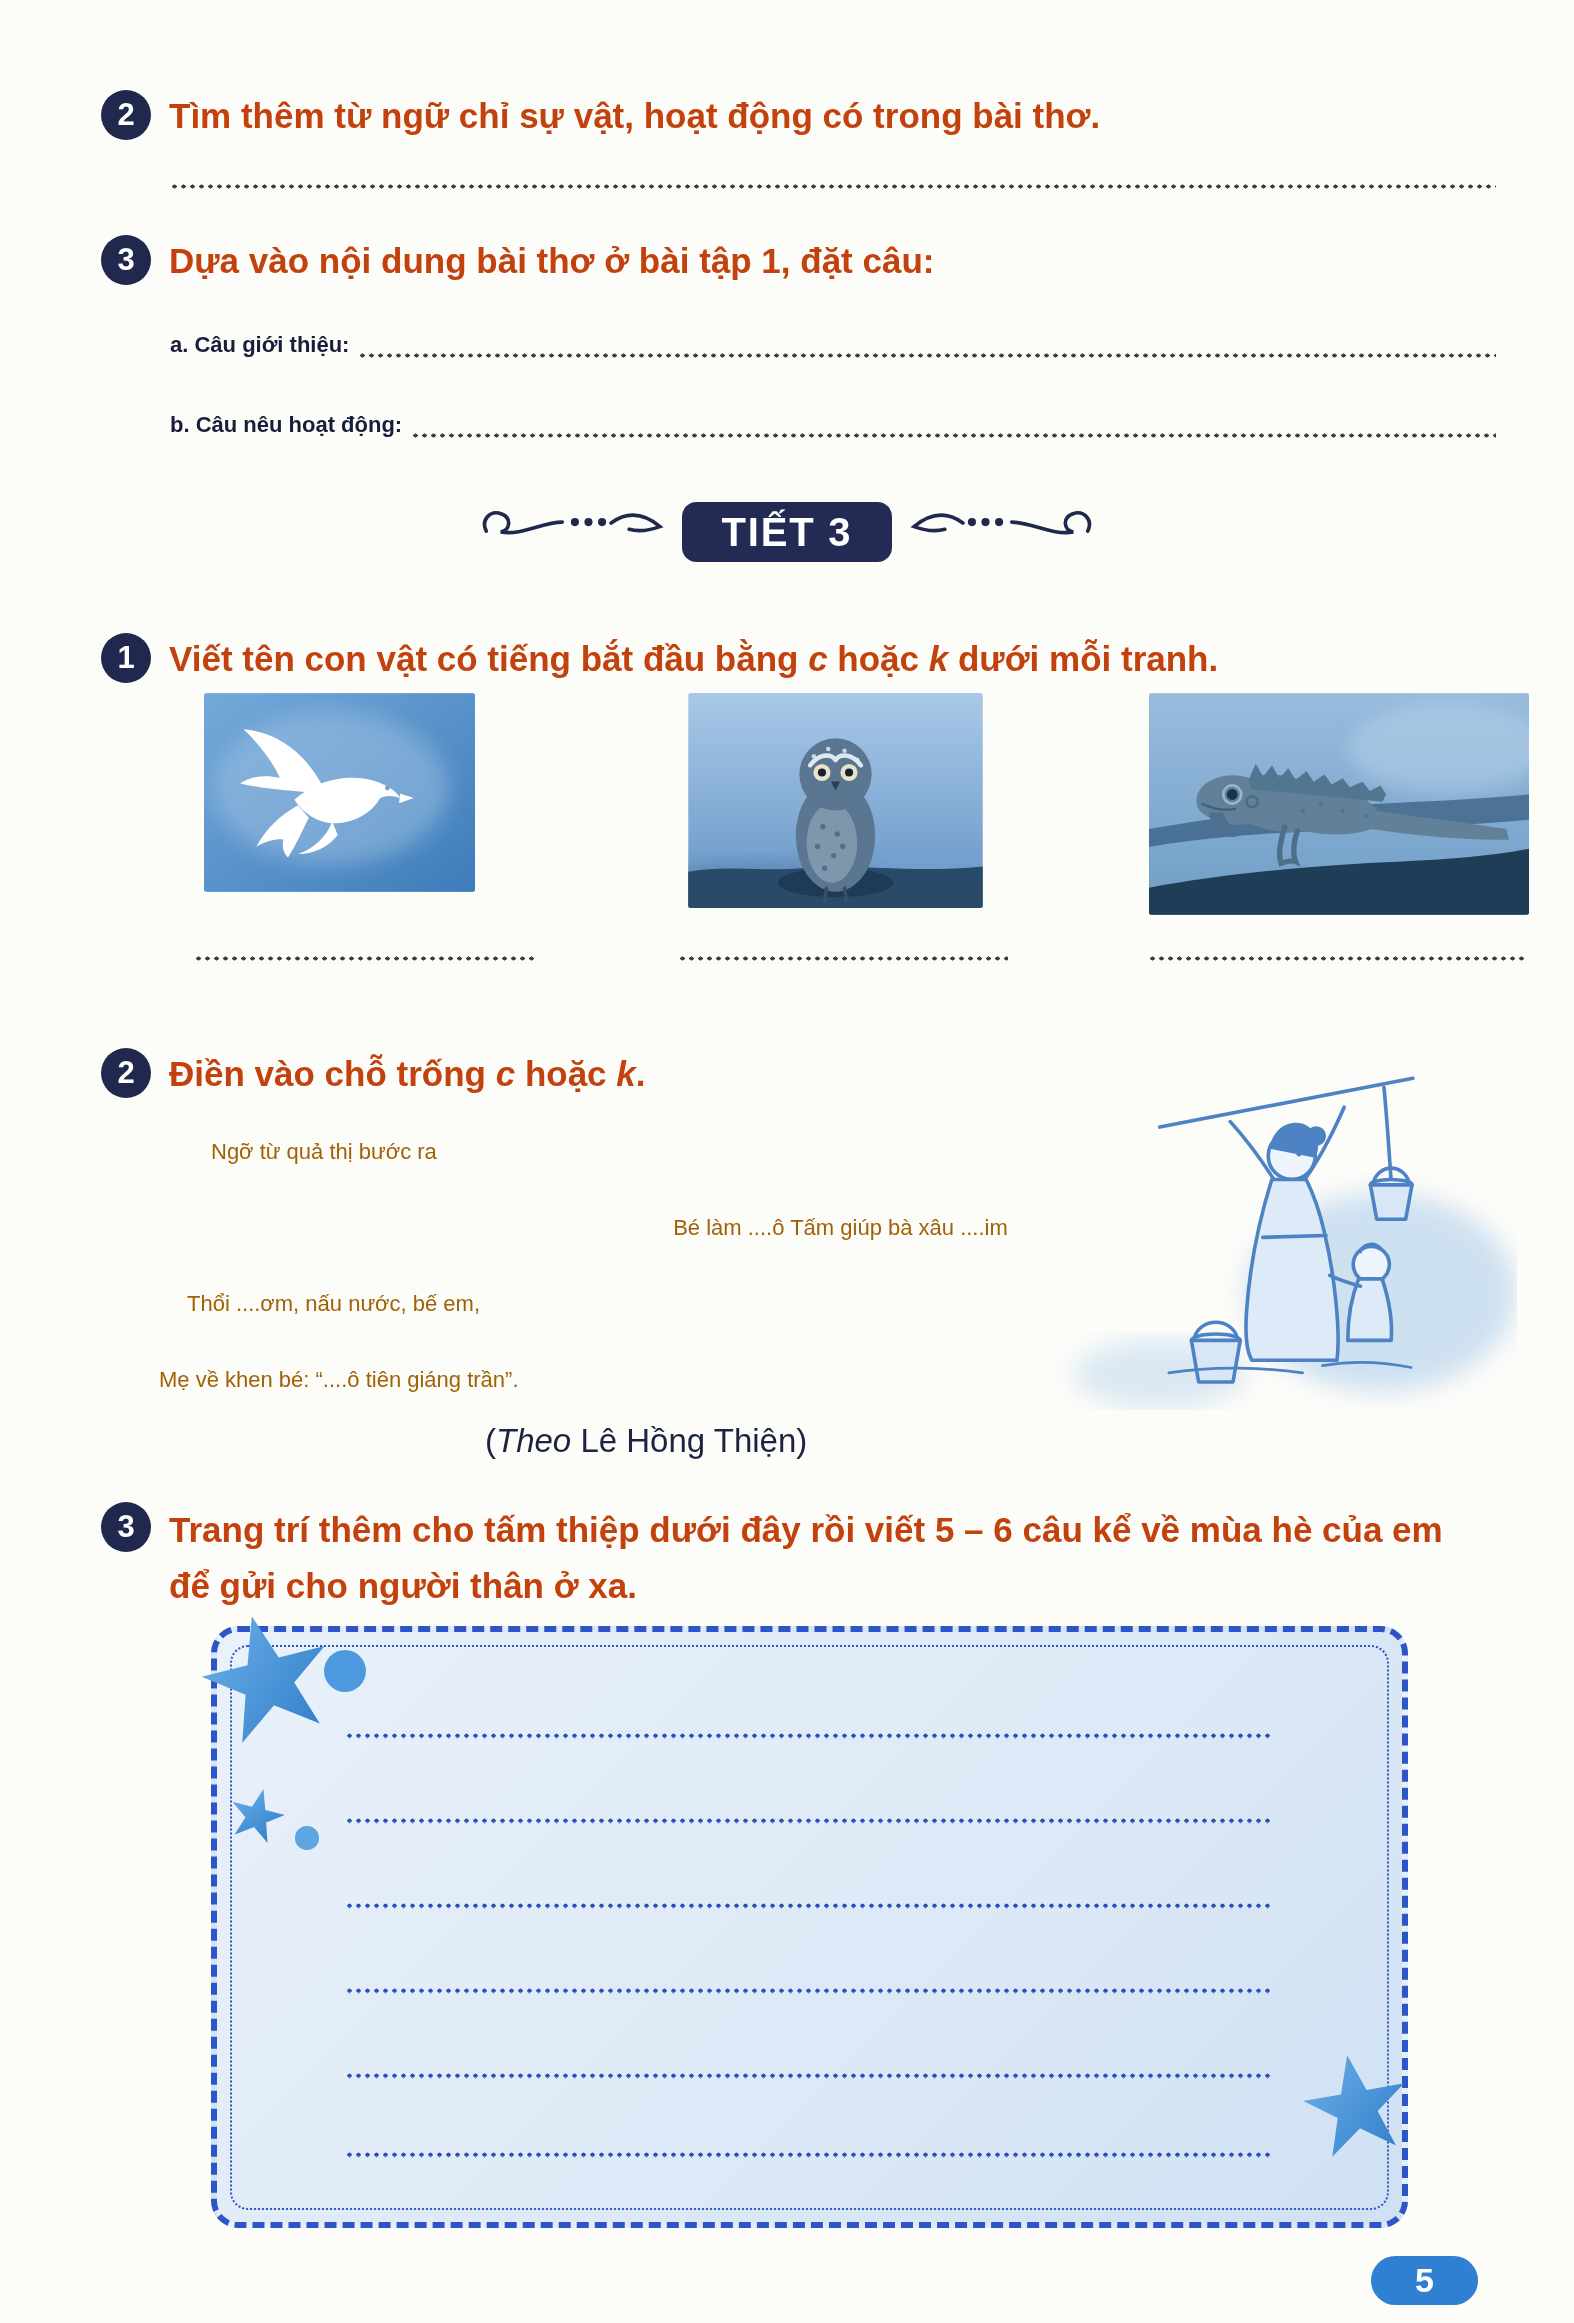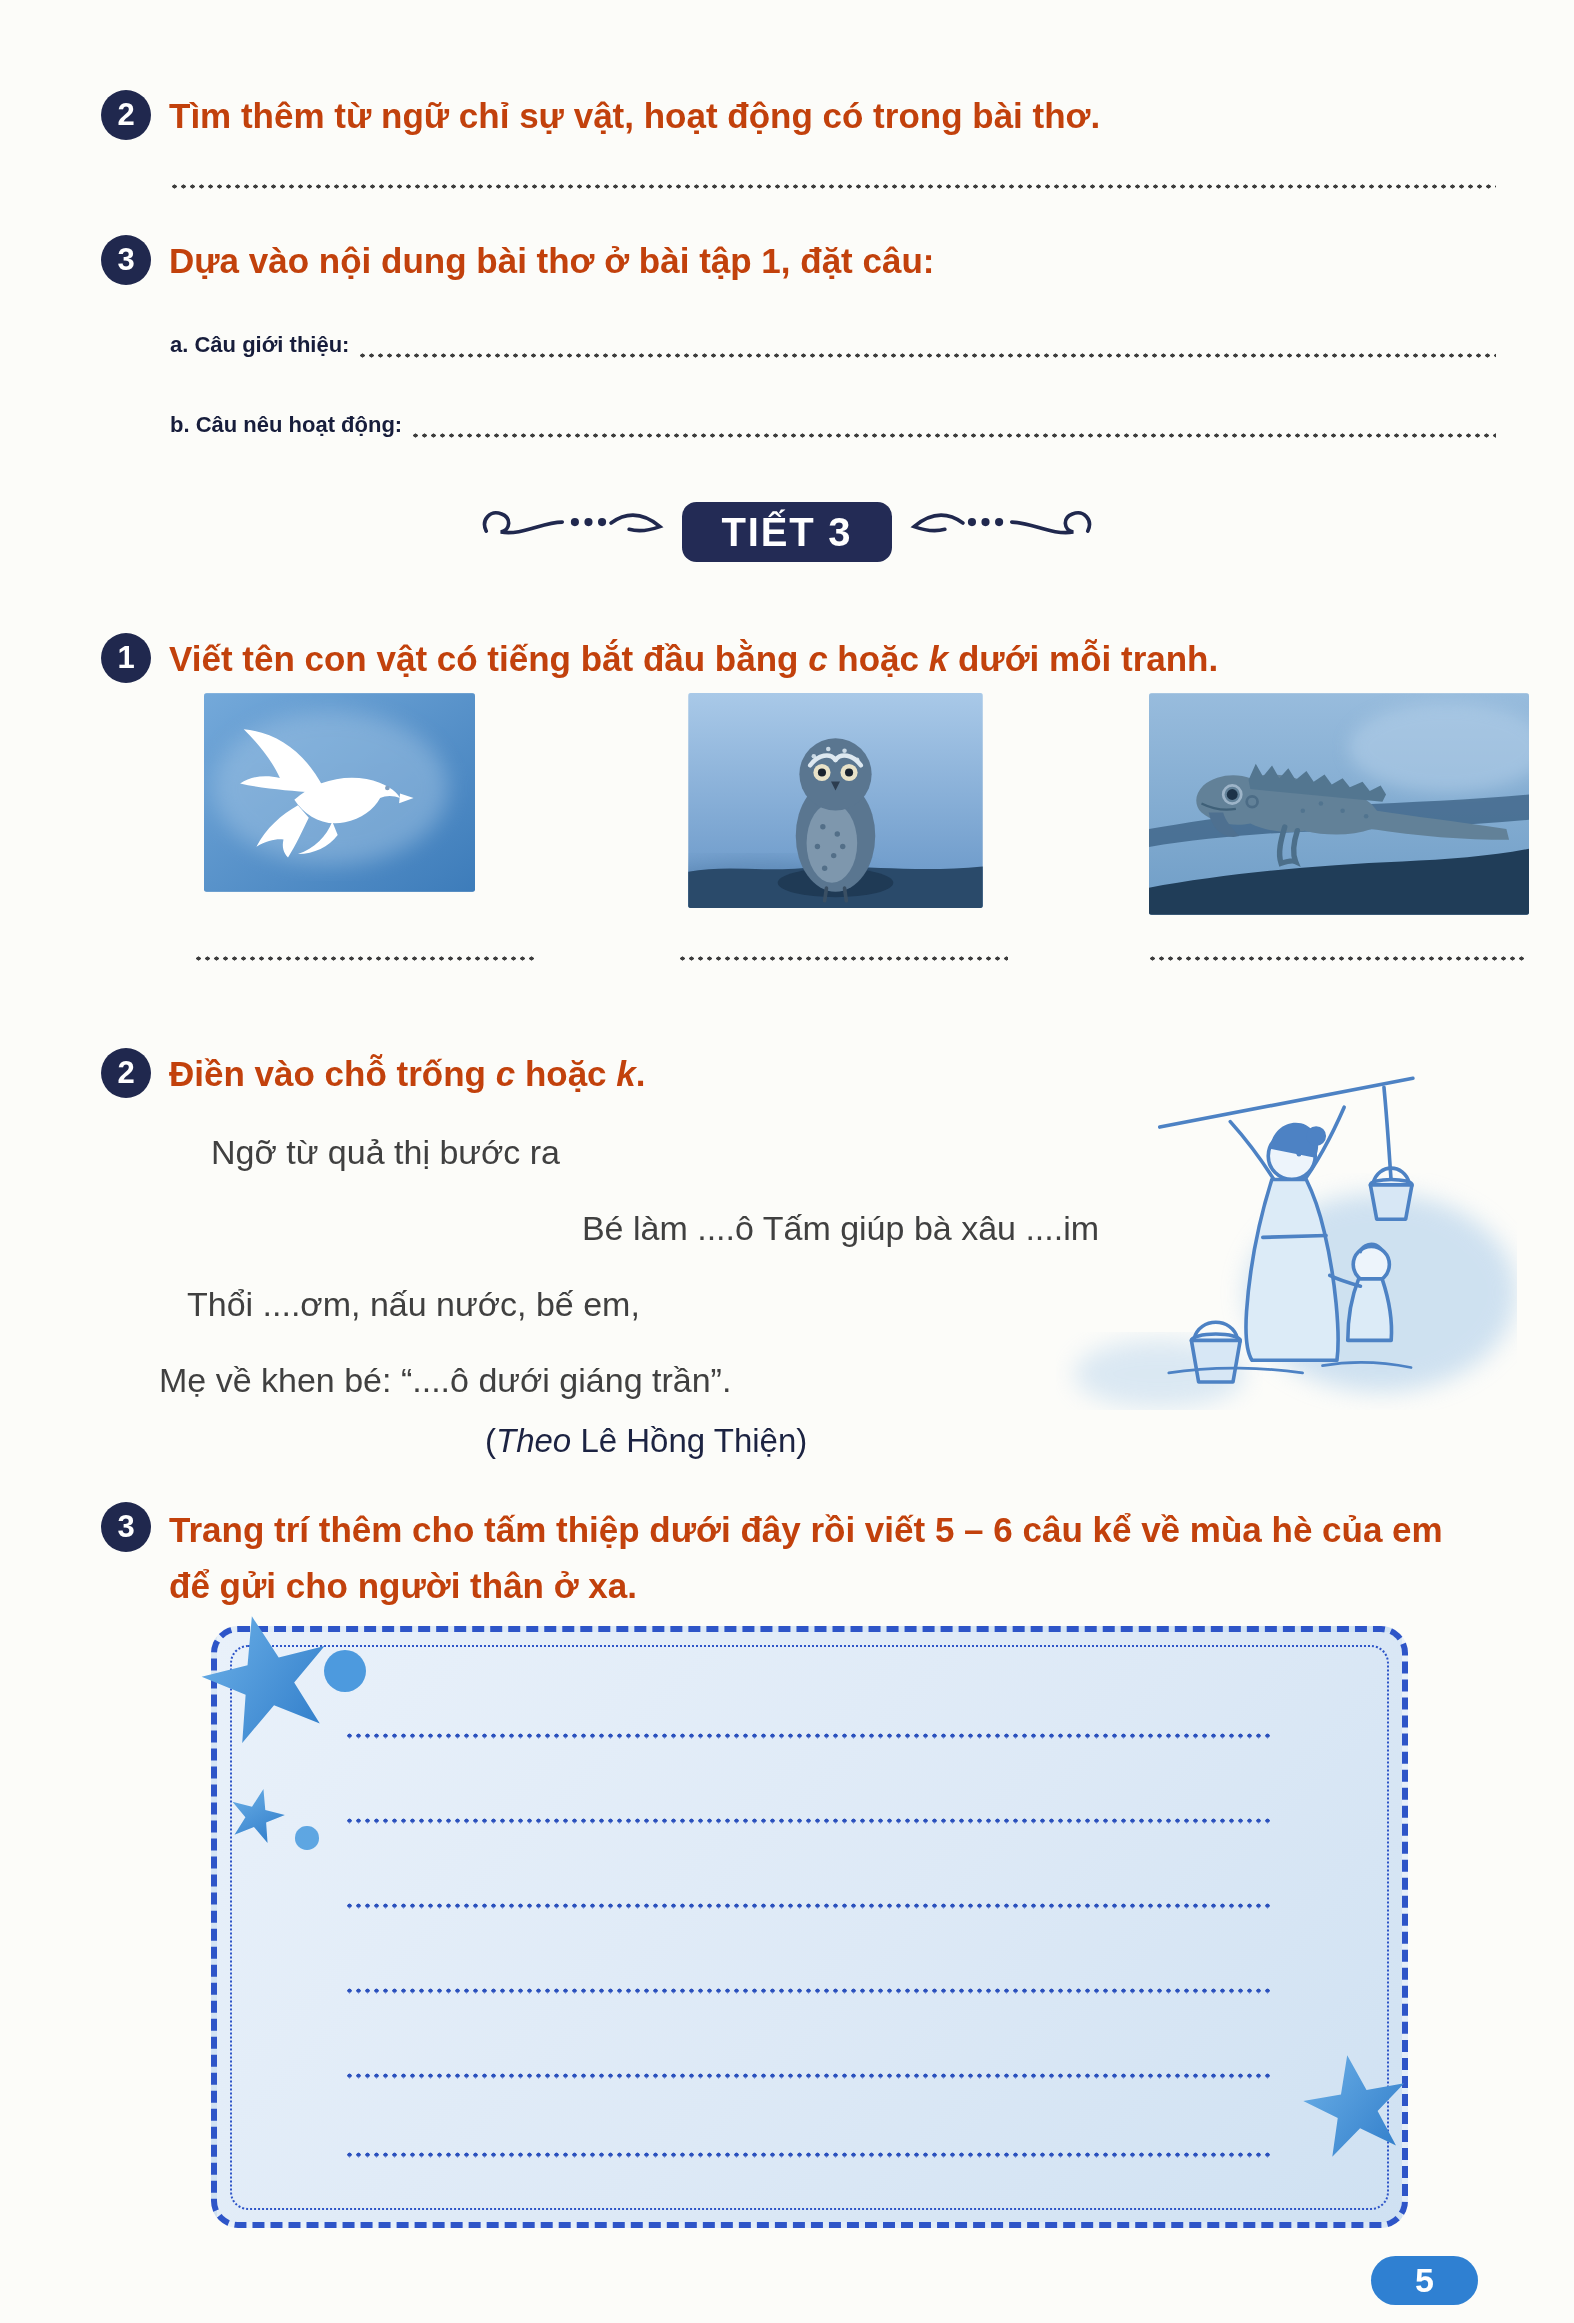--- a/index.html
+++ b/index.html
@@ -60,21 +60,21 @@
   .photo-owl    { margin-left:213px; width:295px; height:215px; }
   .photo-iguana { margin-left:166px; width:380px; height:222px; }
   .answers-row { display:flex; margin-top:41px; }
   .ans1 { margin-left:93px; width:344px; }
   .ans2 { margin-left:140px; width:330px; }
   .ans3 { margin-left:140px; width:380px; }
 
   
   #sec-ex2mid { margin-top:87px; position:relative; }
   .poem { margin-top:14.5px; }
-  .poem-line { font-size:34px; line-height:76px; color:#404040; }
+  .poem-line { font-size:22px; line-height:76px; color:#a16207; }
   .pl1 { margin-left:110px; }
   .pl2 { margin-left:84px;text-align:center; }
   .pl3 { margin-left:86px; }
   .pl4 { margin-left:58px; }
   .attribution { margin-left:384px; margin-top:1.8px; font-size:33px; line-height:43px; color:#1c2342; }
   .attribution i { font-style:italic; }
   .illustration { position:absolute; left:923px; top:22.6px; width:493px; height:339px; }
 
   
   #sec-ex3bot { margin-top:40px; }
@@ -278,21 +278,21 @@
   <section class="sec" id="sec-ex2mid">
     <div class="ex-row">
       <div class="badge">2</div>
       <div class="ex-title"><span>Điền vào chỗ trống </span><i>c</i><span> hoặc </span><i>k</i><span>.</span></div>
     </div>
 
     <div class="poem">
       <div class="poem-line pl1">Ngỡ từ quả thị bước ra</div>
       <div class="poem-line pl2">Bé làm ....ô Tấm giúp bà xâu ....im</div>
       <div class="poem-line pl3">Thổi ....ơm, nấu nước, bế em,</div>
-      <div class="poem-line pl4">Mẹ về khen bé: “....ô dưới giáng trần”.</div>
+      <div class="poem-line pl4">Mẹ về khen bé: “....ô tiên giáng trần”.</div>
       <div class="attribution"><span>(</span><i>Theo</i><span> Lê Hồng Thiện)</span></div>
     </div>
 
     <svg class="illustration" viewBox="0 0 545 375">
       <defs>
           <filter id="msoft">
             <feGaussianBlur stdDeviation="13"></feGaussianBlur>
           </filter>
         </defs>
       <ellipse cx="395" cy="245" rx="150" ry="110" fill="#a9cbe9" opacity="0.55" filter="url(#msoft)"></ellipse>

